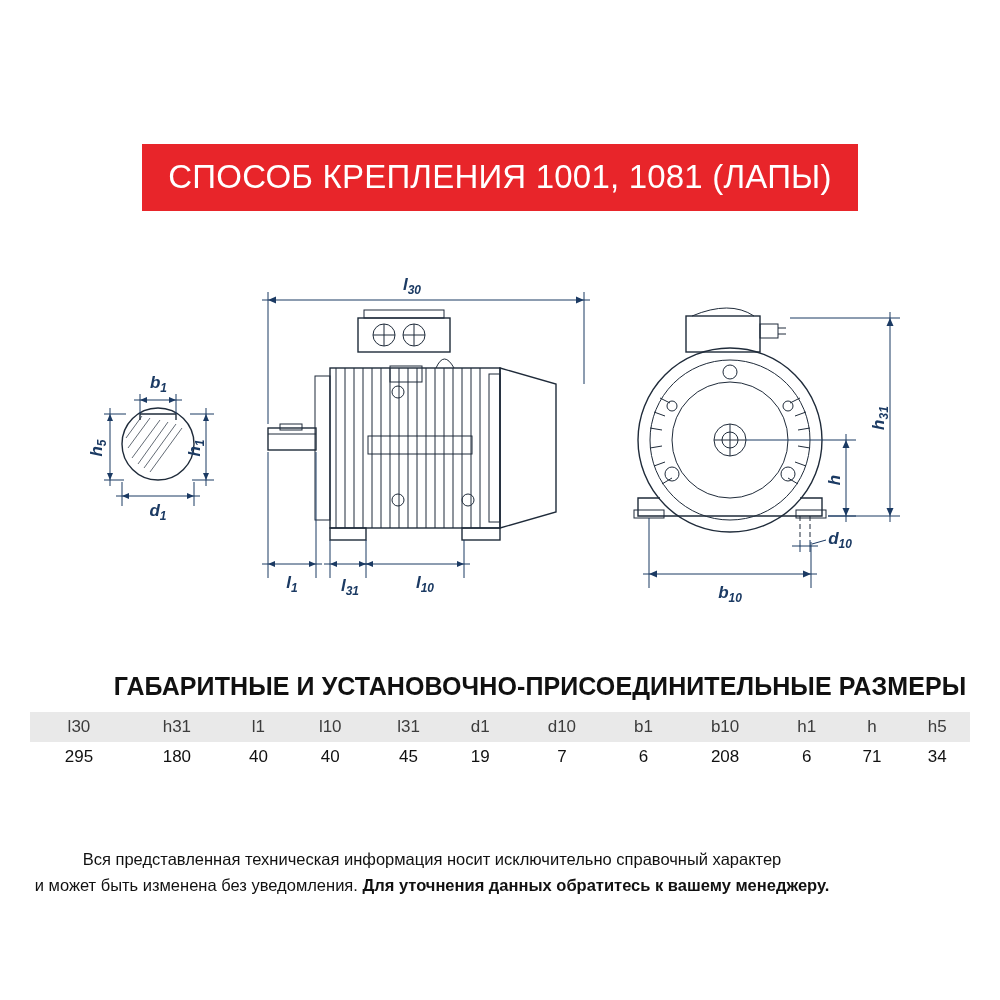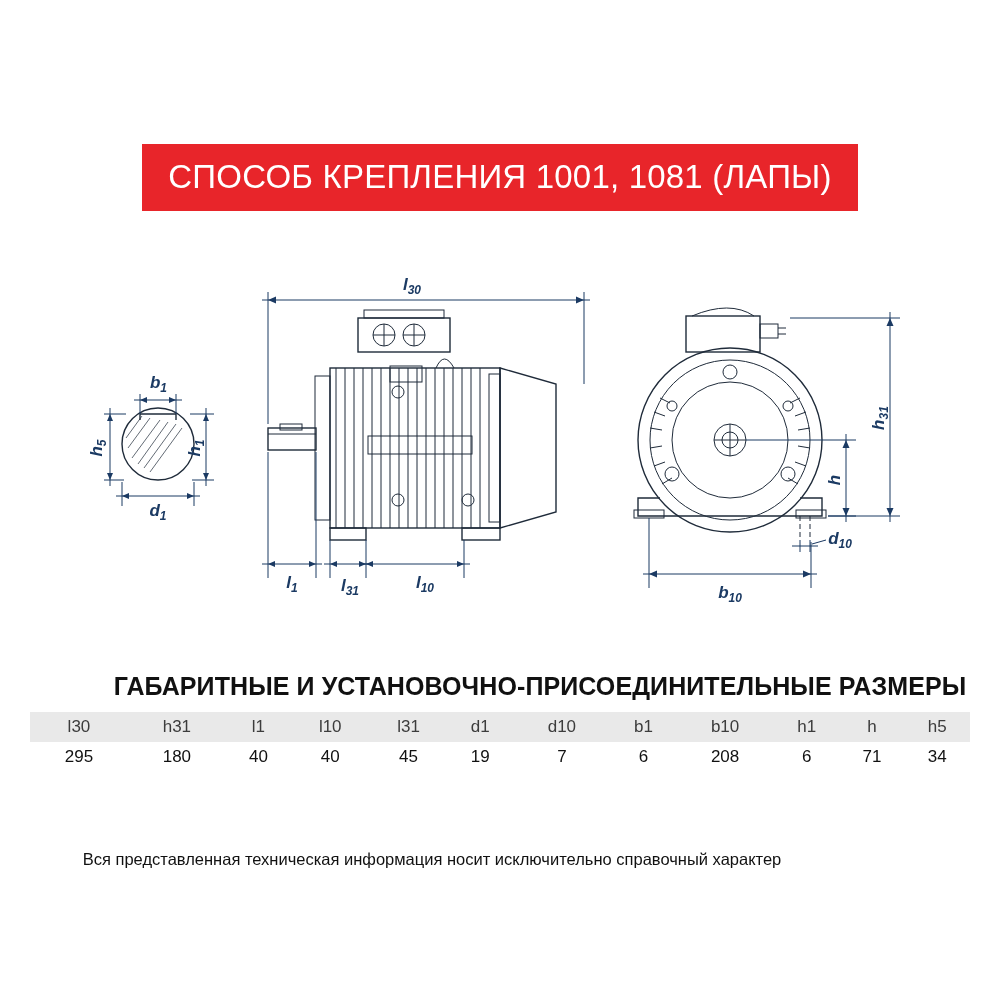--- a/index.html
+++ b/index.html
@@ -375,15 +375,16 @@
         <td>208</td>
         <td>6</td>
         <td>71</td>
         <td>34</td>
       </tr>
     </tbody>
   </table>
 
   <div class="footer">
     <div>Вся представленная техническая информация носит исключительно справочный характер</div>
+    <div><span>и может быть изменена без уведомления. </span><b>Для уточнения данных обратитесь к вашему менеджеру.</b></div>
   </div>
 
 </div>
 
 </body></html>

